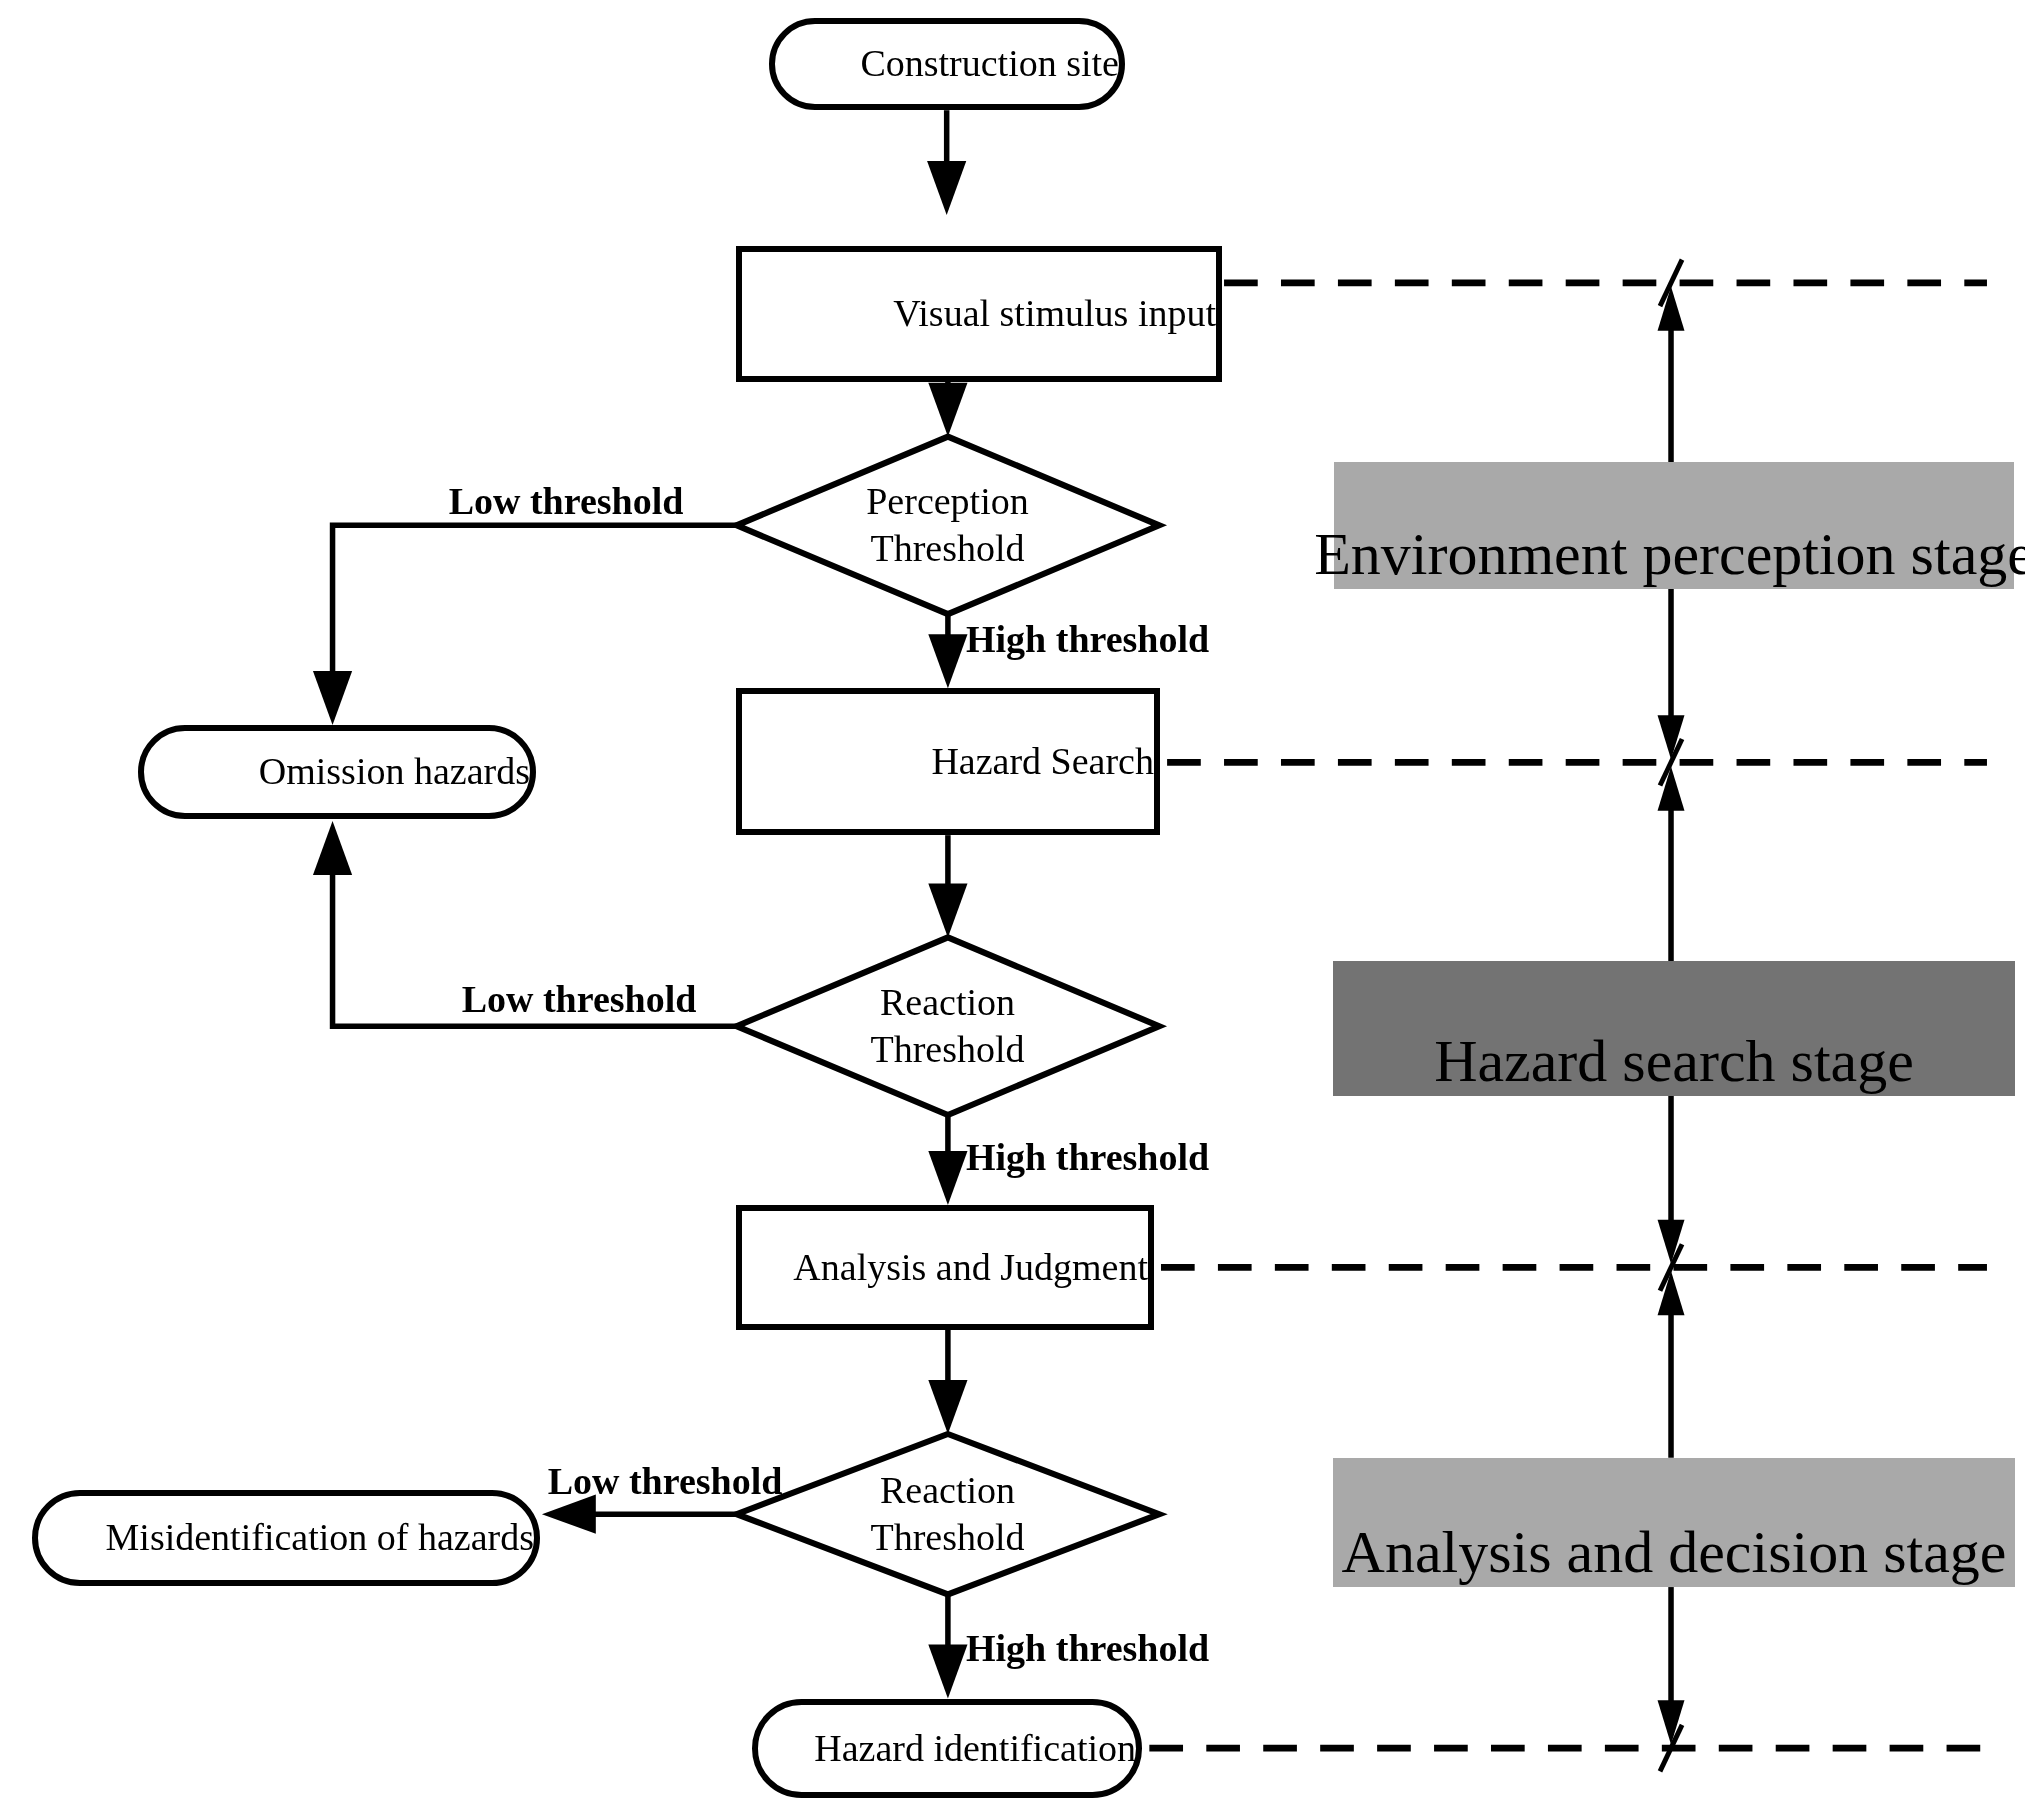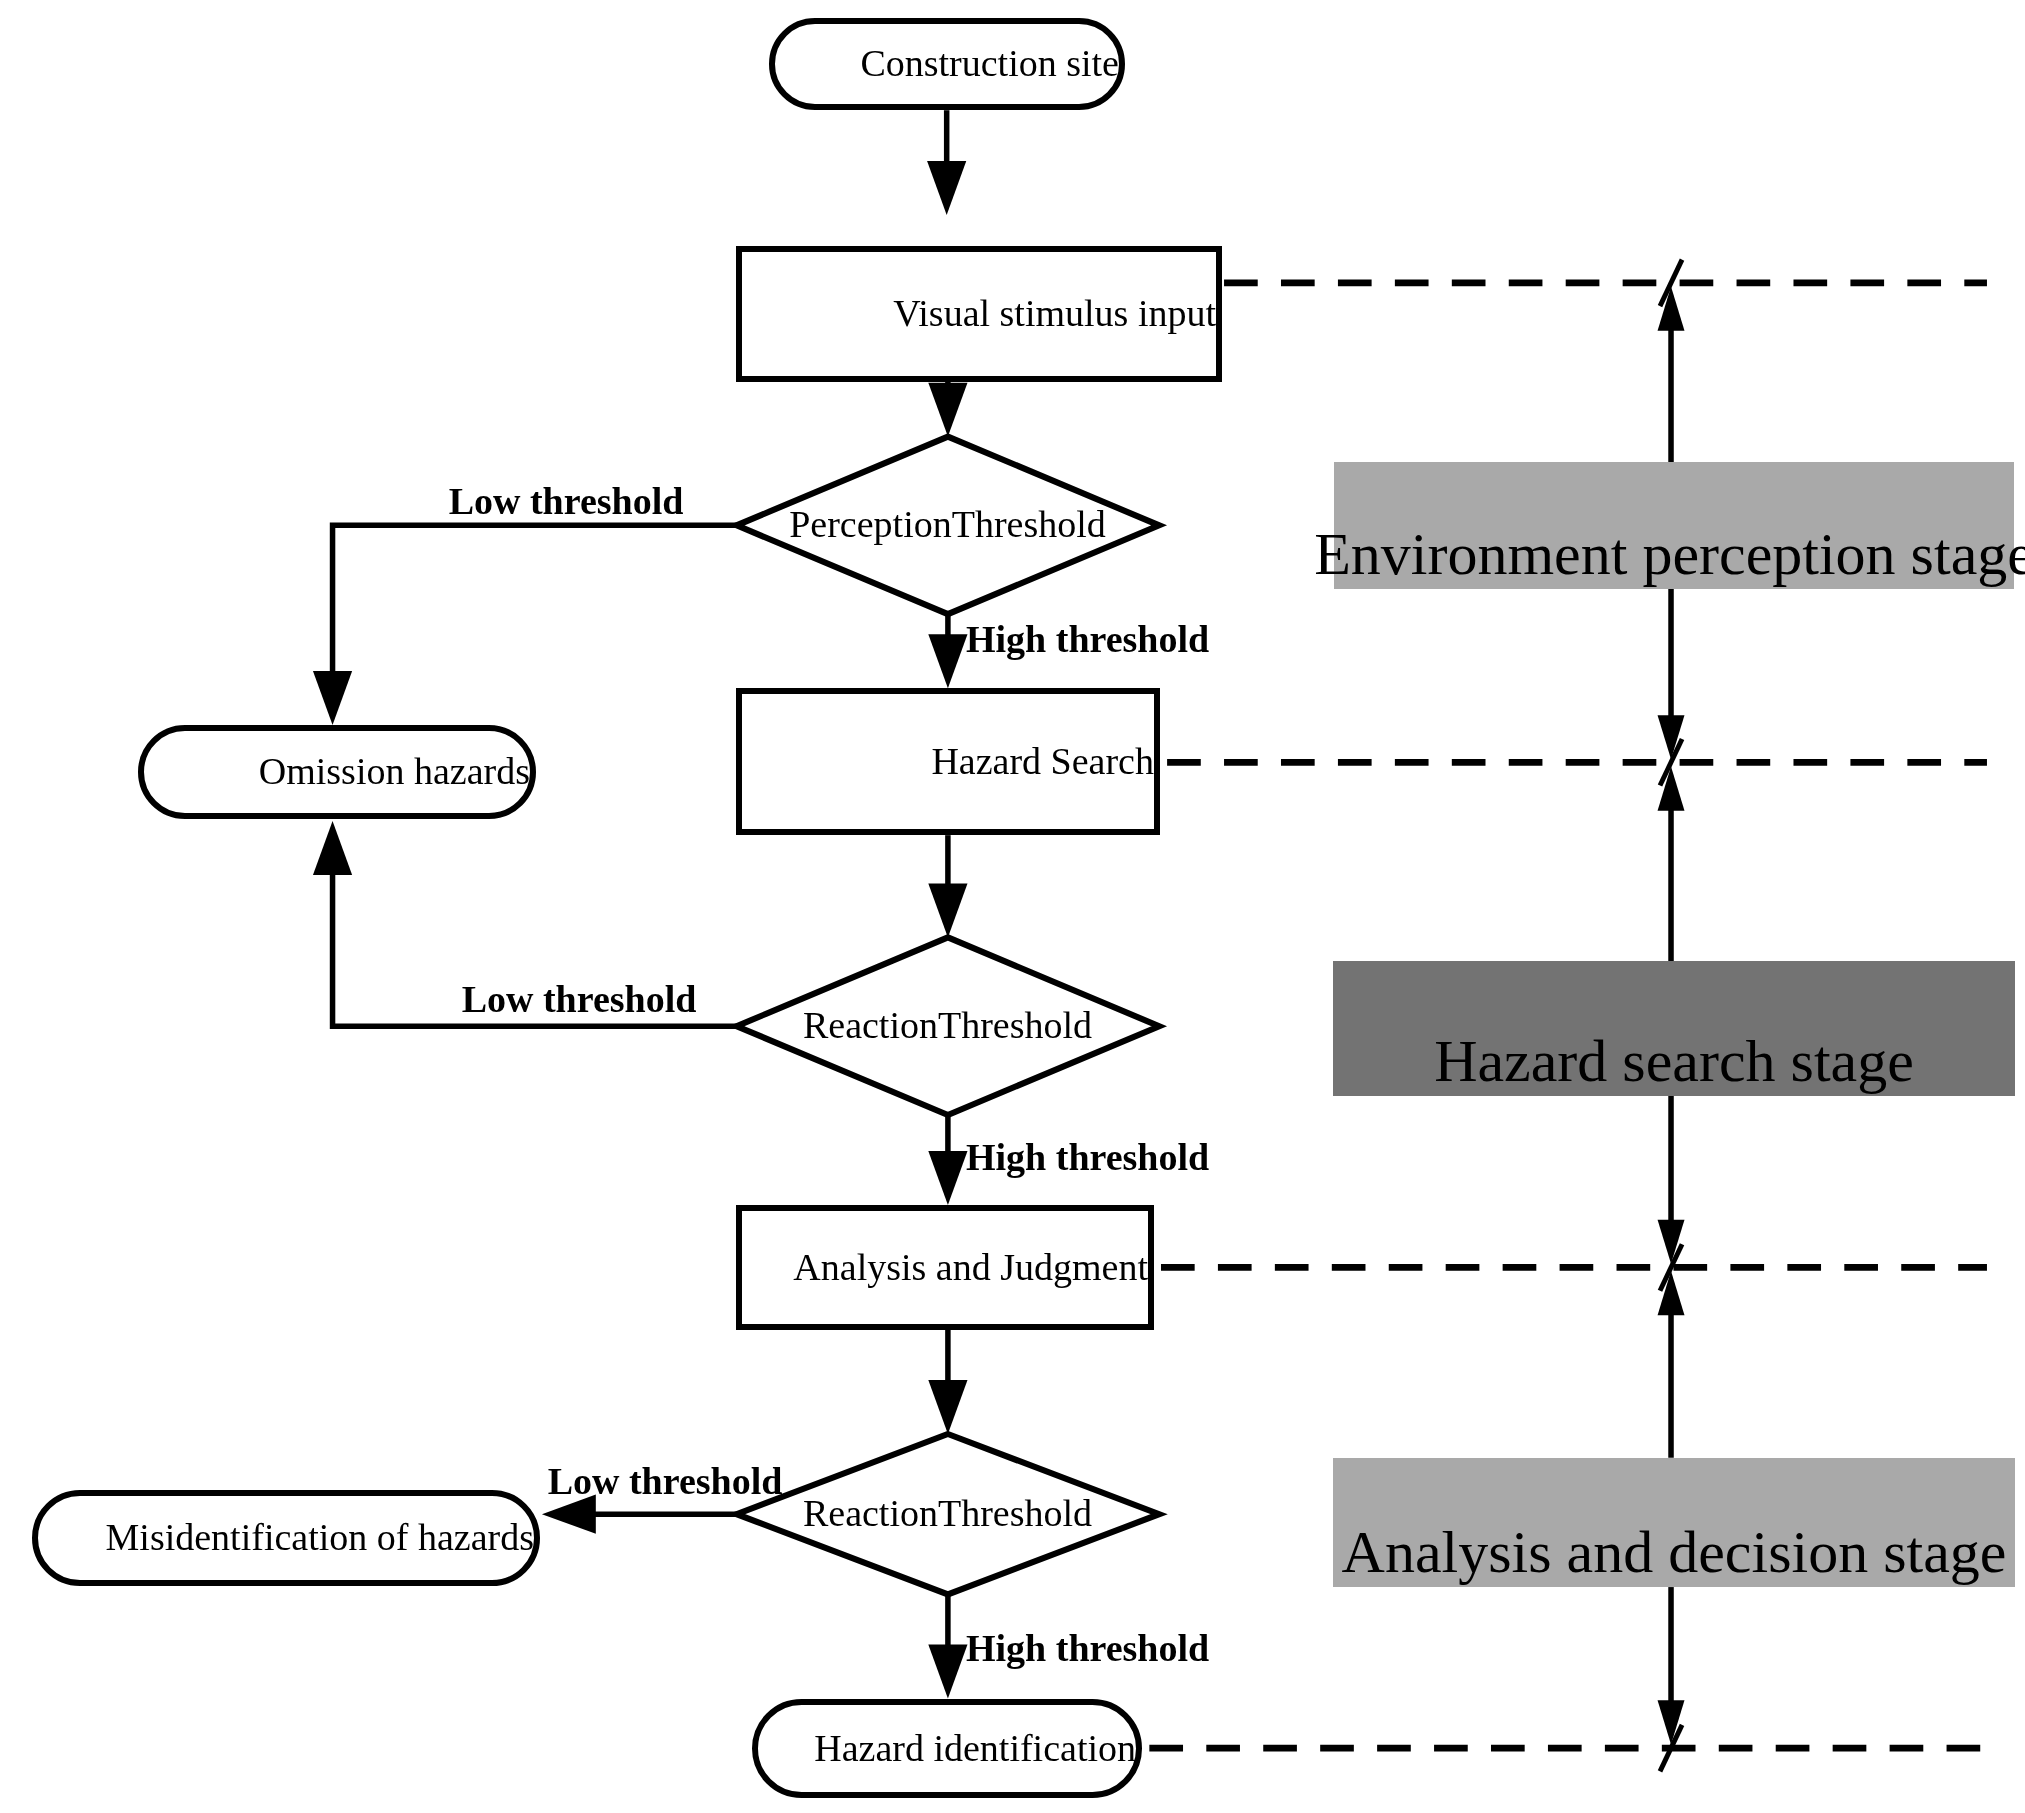--- a/index.html
+++ b/index.html
@@ -31,21 +31,21 @@
     white-space:nowrap;
   }
   .lbl{
     position:absolute;
     font-size:38px;
     white-space:nowrap;
     font-weight:bold;
   }
   .diamond-text{
     position:absolute;
-    display:flex;flex-direction:row;align-items:center;justify-content:center;
+    display:flex;flex-direction:column;align-items:center;justify-content:center;
     text-align:center;
     font-size:38px;
     line-height:1.25;
   }
   svg{position:absolute;left:0;top:0;}
 </style>
 </head>
 <body>
 
 <div id="canvas">

